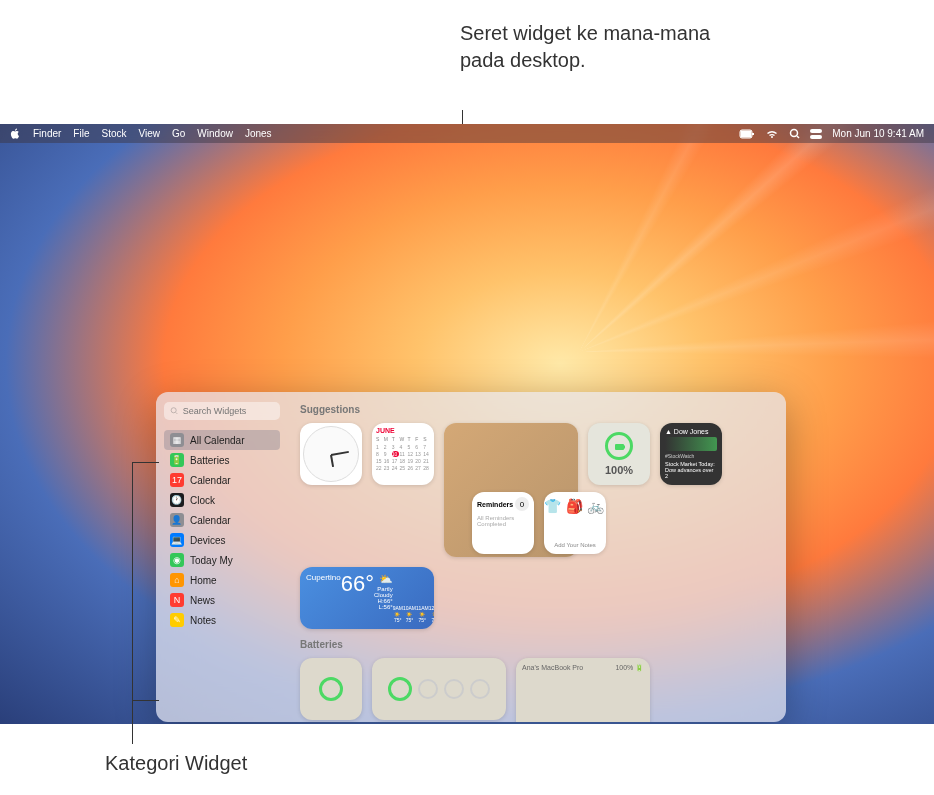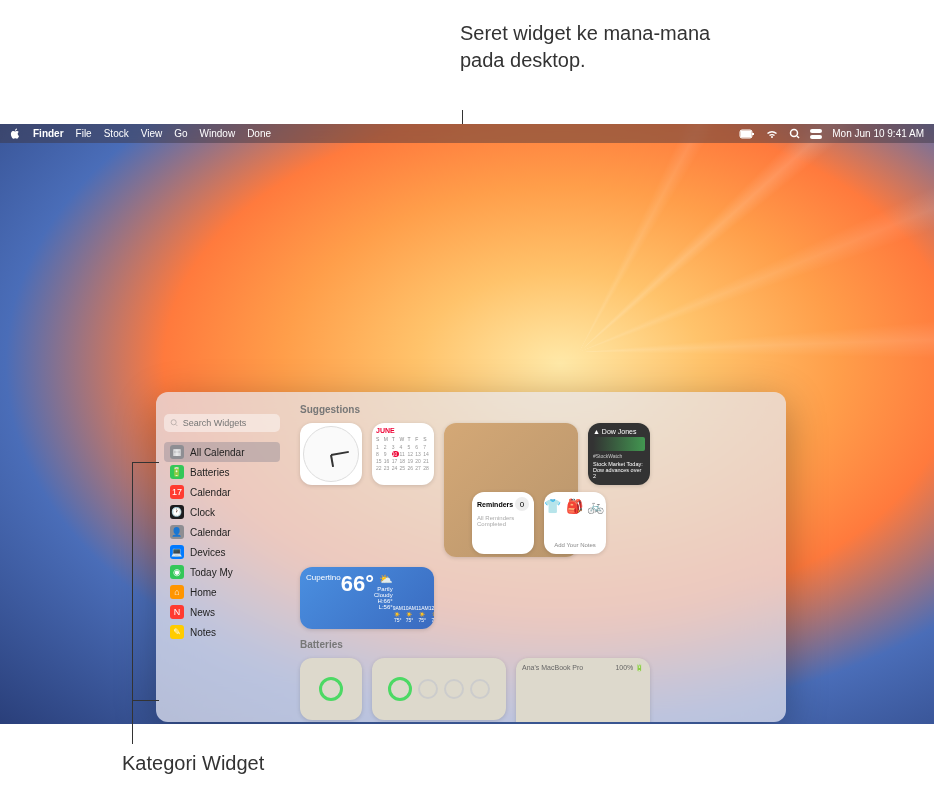--- a/index.html
+++ b/index.html
@@ -1,56 +1,56 @@
 <!DOCTYPE html>
 <html><head>
 <meta charset="utf-8">
 <style>
 *{margin:0;padding:0;box-sizing:border-box;font-family:-apple-system,BlinkMacSystemFont,"Helvetica Neue",sans-serif}
 body{width:934px;height:795px;background:#fff;position:relative;overflow:hidden}
 .annotation{position:absolute;font-size:20px;color:#333;line-height:1.35}
 .annot-top{top:20px;left:460px;width:260px}
-.annot-bottom{top:750px;left:122px}
+.annot-bottom{top:750px;left:105px}
 .leader{position:absolute;background:#333}
 .leader-v1{left:462px;top:110px;width:1px;height:159px}
 .leader-v2{left:132px;top:462px;width:1px;height:282px}
 .leader-h2{left:132px;top:462px;width:27px;height:1px}
 .leader-h3{left:132px;top:700px;width:27px;height:1px}
 
 .desktop{position:absolute;left:0;top:124px;width:934px;height:600px;background:radial-gradient(ellipse at 60% 40%,#ffe9a8 0%,#ffc36b 18%,#ff9e4a 35%,#ff7a3d 50%,#4a6db8 70%,#2a3f7a 100%);overflow:hidden}
 .rays{position:absolute;inset:0;background:conic-gradient(from 45deg at 62% 38%,transparent 0deg,rgba(255,255,255,.15) 3deg,transparent 6deg,transparent 20deg,rgba(255,255,255,.1) 23deg,transparent 26deg,transparent 40deg,rgba(255,255,255,.12) 43deg,transparent 46deg,transparent 340deg,rgba(255,255,255,.1) 343deg,transparent 346deg)}
 
 .menubar{position:absolute;left:0;top:0;right:0;height:19px;background:rgba(60,50,60,.45);backdrop-filter:blur(10px);display:flex;align-items:center;padding:0 10px;color:#fff;font-size:10px;gap:12px}
 .menubar .right{margin-left:auto;display:flex;gap:10px;align-items:center}
 .apple-logo{width:11px;height:11px;fill:#fff}
 
 .gallery{position:absolute;left:156px;top:268px;width:630px;height:330px;background:rgba(230,230,240,.72);backdrop-filter:blur(20px);border-radius:12px;box-shadow:0 10px 40px rgba(0,0,0,.3);overflow:hidden;display:flex;flex-direction:column}
 .gallery-body{display:flex;flex:1;overflow:hidden}
-.sidebar{width:132px;padding:22px 8px;display:flex;flex-direction:column;gap:2px;overflow:hidden}
+.sidebar{width:132px;padding:10px 8px;display:flex;flex-direction:column;gap:2px;overflow:hidden}
 .search{display:flex;align-items:center;gap:4px;background:rgba(255,255,255,.45);border-radius:5px;padding:2px 6px;height:18px;margin-bottom:8px}
 .search-icon{width:10px;height:10px;opacity:.5}
 .search input{border:none;background:transparent;font-size:9px;outline:none;width:100%;color:#555}
 .cat{display:flex;align-items:center;gap:6px;padding:3px 6px;border-radius:4px;font-size:10px;color:#222;cursor:pointer}
 .cat.sel{background:rgba(120,120,140,.35)}
 .cat-icon{width:14px;height:14px;border-radius:3px;display:flex;align-items:center;justify-content:center;font-size:9px;color:#fff;flex-shrink:0}
 .main{flex:1;padding:8px 12px;overflow:hidden}
 .section-title{font-size:10px;color:#777;font-weight:600;margin:4px 0 8px}
 .widget-row{display:flex;gap:10px;flex-wrap:wrap}
 .widget{border-radius:12px;background:#fff;box-shadow:0 1px 4px rgba(0,0,0,.15);overflow:hidden;position:relative}
 .w-sm{width:62px;height:62px}
 .w-md{width:134px;height:62px}
 .w-lg{width:134px;height:134px}
 .clock-face{width:56px;height:56px;border-radius:50%;background:#fafafa;margin:3px auto;position:relative;border:1px solid #ddd}
 .clock-hand{position:absolute;left:50%;top:50%;background:#333;transform-origin:left center}
 .cal-widget{padding:4px;font-size:6px}
 .cal-hdr{color:#e03;font-weight:600;font-size:7px}
 .cal-grid{display:grid;grid-template-columns:repeat(7,1fr);gap:1px;font-size:5px;color:#888;margin-top:2px}
 .weather{background:linear-gradient(135deg,#4a8fe0,#3a6bc0);color:#fff;padding:6px;display:flex;flex-direction:row}
 .weather .loc{font-size:8px}
-.weather .temp{font-size:22px;font-weight:700;line-height:1}
+.weather .temp{font-size:22px;font-weight:400;line-height:1}
 .weather-hours{display:flex;justify-content:space-between;margin-top:auto;font-size:5px}
 .photos{background:linear-gradient(135deg,#d4a876,#b8956c)}
 .battery{background:#e5e5dc;display:flex;flex-direction:column;align-items:center;justify-content:center;gap:4px}
 .bat-ring{width:28px;height:28px;border:3px solid #4cd964;border-radius:50%;position:relative}
 .bat-pct{font-size:11px;font-weight:600;color:#555}
 .stocks{background:#333;color:#fff;padding:5px;font-size:7px;display:flex;flex-direction:column;gap:2px}
 .stock-chart{height:14px;background:linear-gradient(90deg,transparent,#4cd964);opacity:.6;border-radius:2px}
 .reminders{padding:5px;font-size:7px}
 .rem-hdr{display:flex;justify-content:space-between;align-items:center}
 .rem-count{background:#eee;border-radius:50%;width:14px;height:14px;display:flex;align-items:center;justify-content:center;font-size:8px}
@@ -71,27 +71,27 @@
 <div class="annotation annot-top">Seret widget ke mana-mana pada desktop.</div>
 <div class="leader leader-v1"></div>
 
 <div class="desktop">
   <div class="rays"></div>
 
   <div class="menubar">
     <svg class="apple-logo" viewBox="0 0 16 16">
         <path d="M11.2 8.5c0-1.8 1.5-2.7 1.6-2.7-0.9-1.3-2.2-1.4-2.7-1.5-1.1-.1-2.2.7-2.8.7s-1.5-.7-2.4-.6c-1.2 0-2.4.7-3 1.9-1.3 2.3-.3 5.6.9 7.4.6.9 1.4 1.9 2.3 1.8.9 0 1.3-.6 2.4-.6s1.4.6 2.4.6c1 0 1.6-.9 2.2-1.8.7-1 1-2 1-2.1 0 0-1.9-.7-1.9-3.1zM9.4 3c.5-.6.9-1.5.8-2.4-.7 0-1.6.5-2.2 1.1-.5.6-.9 1.5-.8 2.3.8.1 1.7-.4 2.2-1z"></path>
       </svg>
-    <span style="font-weight:700">Finder</span>
+    <span style="font-weight:400">Finder</span>
     <span>File</span>
     <span>Stock</span>
     <span>View</span>
     <span>Go</span>
     <span>Window</span>
-    <span>Done</span>
+    <span>Jones</span>
     <div class="right">
       <svg width="16" height="10" fill="none" stroke="#fff">
           <rect x="1" y="1" width="12" height="8" rx="2"></rect>
           <rect x="2" y="2" width="10" height="6" fill="#fff"></rect>
           <path d="M14 4v2" stroke-width="2"></path>
         </svg>
       <svg width="14" height="10" fill="#fff">
           <path d="M7 9a1 1 0 100-2 1 1 0 000 2zm-3-3a5 5 0 016 0l-1 1a3.5 3.5 0 00-4 0zm-2-2a8 8 0 0110 0l-1 1a6.5 6.5 0 00-8 0z"></path>
         </svg>
       <svg width="11" height="11" fill="none" stroke="#fff" stroke-width="1.5">
@@ -205,20 +205,29 @@
                 <span style="color: rgb(153, 153, 153);">22</span>
                 <span style="color: rgb(153, 153, 153);">23</span>
                 <span style="color: rgb(153, 153, 153);">24</span>
                 <span style="color: rgb(153, 153, 153);">25</span>
                 <span style="color: rgb(153, 153, 153);">26</span>
                 <span style="color: rgb(153, 153, 153);">27</span>
                 <span style="color: rgb(153, 153, 153);">28</span>
               </div>
           </div>
           <div class="widget w-lg photos"></div>
+          <div class="widget w-sm battery">
+            <div class="bat-ring">
+              <svg width="12" height="12" style="position:absolute;top:6px;left:6px" fill="#4cd964">
+                  <rect x="1" y="3" width="9" height="6" rx="1"></rect>
+                  <rect x="10" y="4.5" width="1" height="3"></rect>
+                </svg>
+            </div>
+            <div class="bat-pct">100%</div>
+          </div>
           <div class="widget w-sm stocks">
             <div>▲ Dow Jones</div>
             <div class="stock-chart"></div>
             <div style="font-size:5px;opacity:.7">#StockWatch</div>
             <div style="font-size:5.5px">Stock Market Today: Dow advances over 2</div>
           </div>
           <div class="widget w-md weather" style="width:134px">
             <div class="loc">Cupertino</div>
             <div style="display:flex;justify-content:space-between;align-items:flex-start">
               <div class="temp">66°</div>

